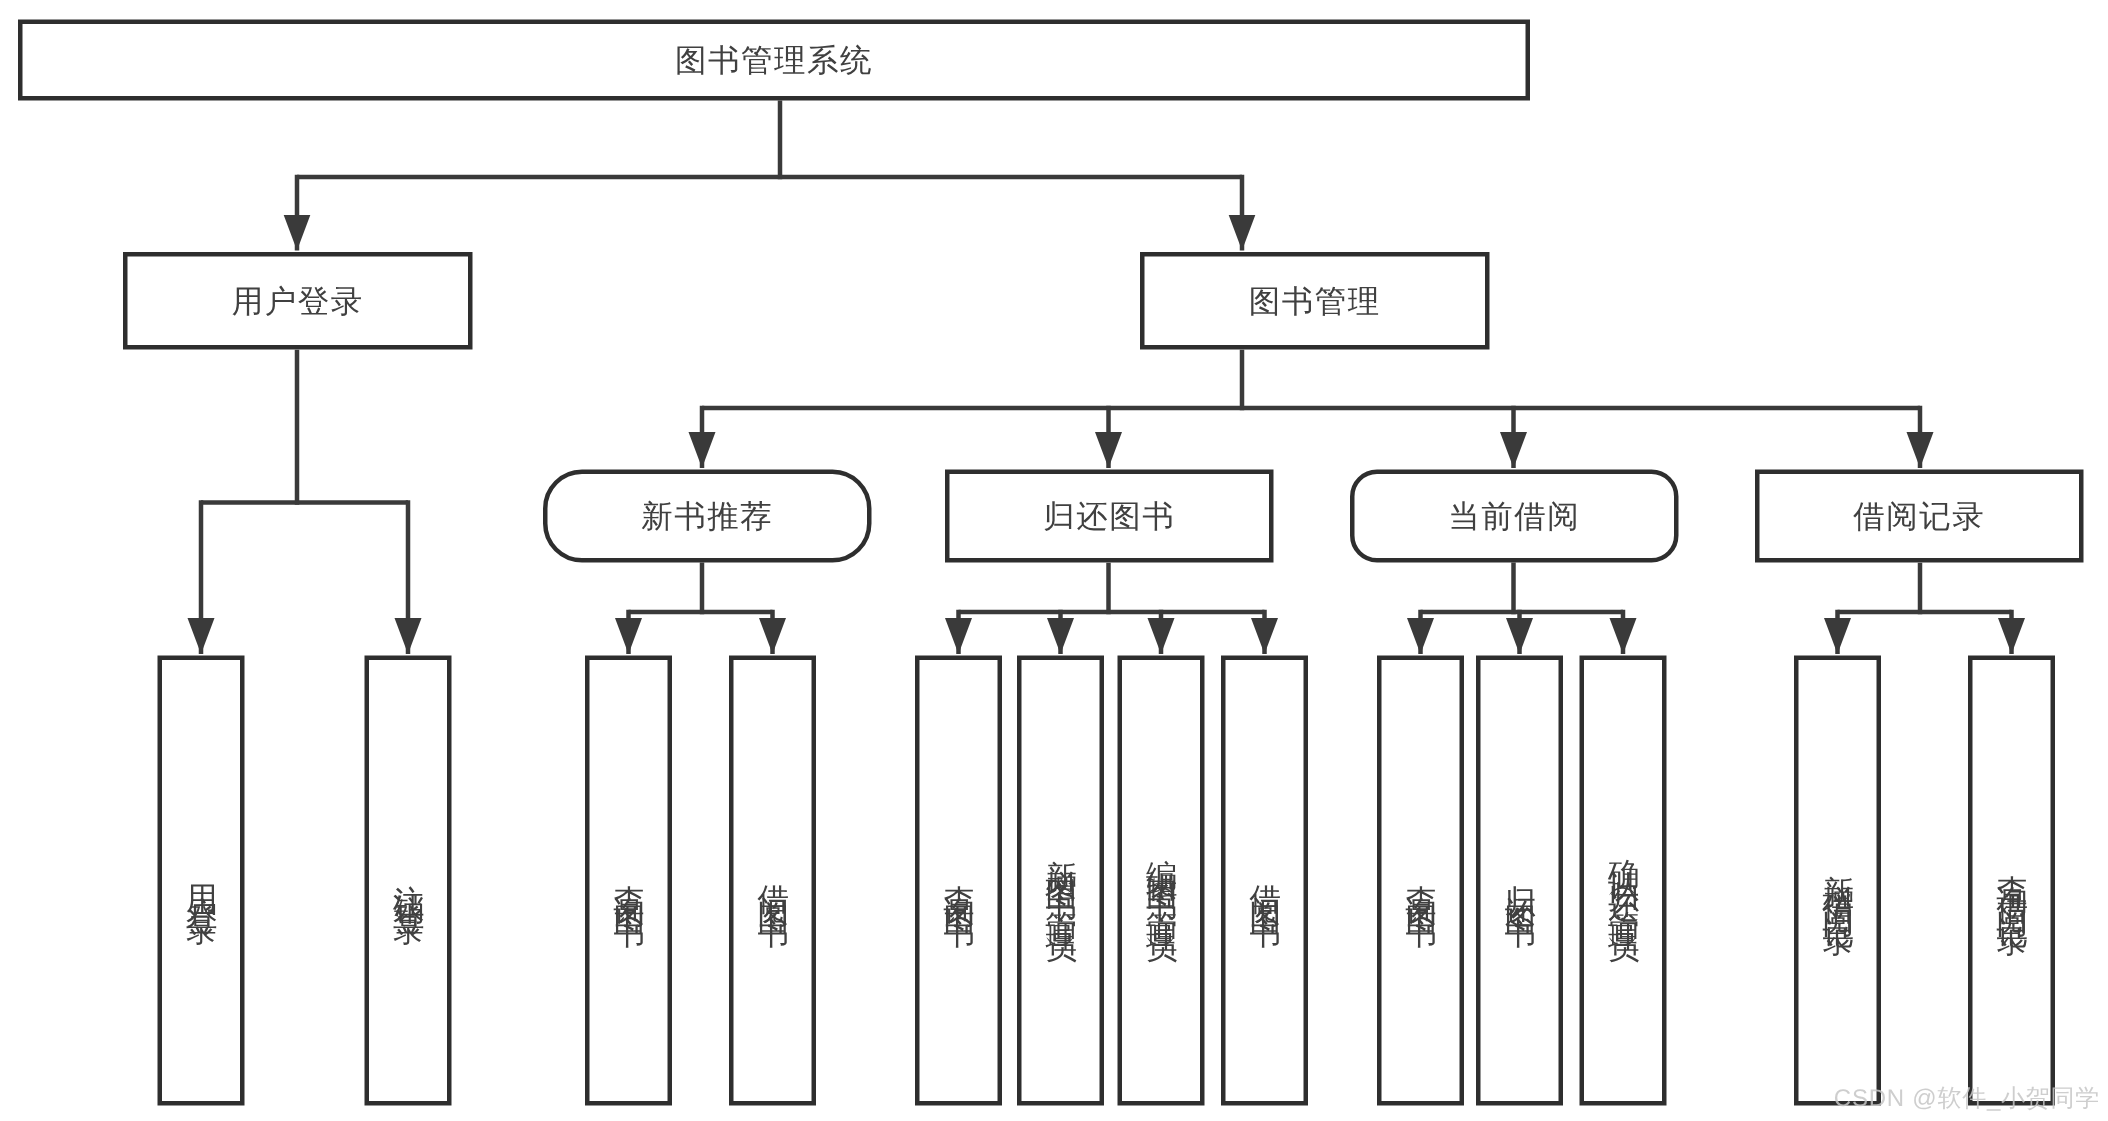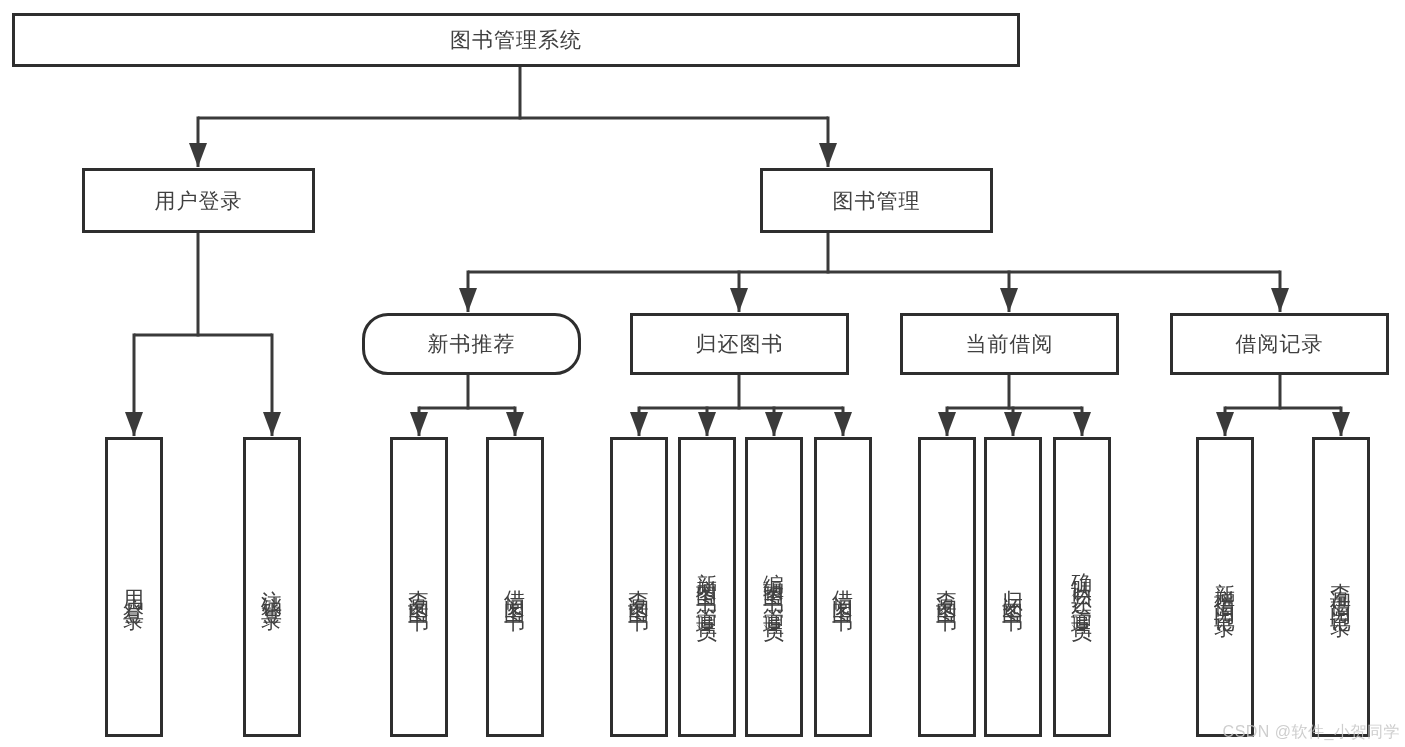--- a/index.html
+++ b/index.html
@@ -89,21 +89,21 @@
   <div class="node hbox" style="left:712px;top:168px;width:233px;height:65px;margin-left:48px;">
     <span>图书管理</span>
   </div>
 
   <div class="node hbox" style="left:362px;top:313px;width:219px;height:62px;border-radius:26px;">
     <span>新书推荐</span>
   </div>
   <div class="node hbox" style="left:630px;top:313px;width:219px;height:62px;">
     <span>归还图书</span>
   </div>
-  <div class="node hbox" style="left:900px;top:313px;width:219px;height:62px;">
+  <div class="node hbox" style="left:900px;top:313px;width:219px;height:62px;border-radius:18px;">
     <span>当前借阅</span>
   </div>
   <div class="node hbox" style="left:1170px;top:313px;width:219px;height:62px;">
     <span>借阅记录</span>
   </div>
 
   <div class="node vbox" style="left:105px;top:437px;width:58px;height:300px;">
     <span class="vtext">用户登录</span>
   </div>
   <div class="node vbox" style="left:243px;top:437px;width:58px;height:300px;">

